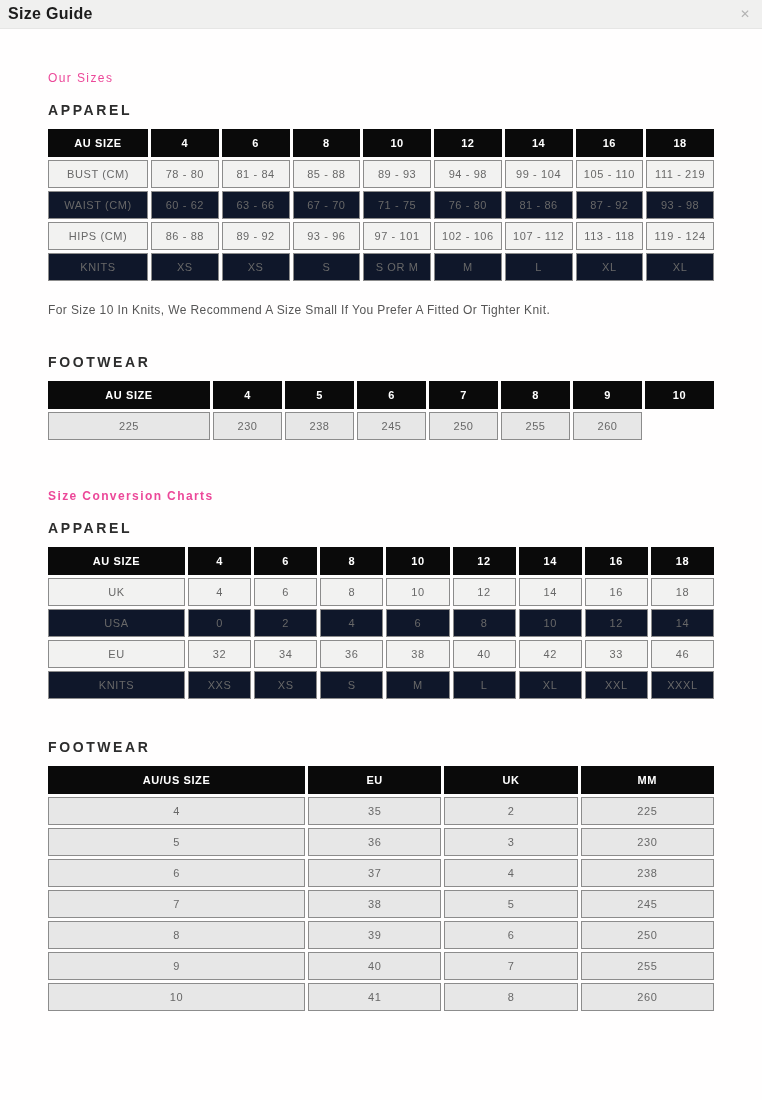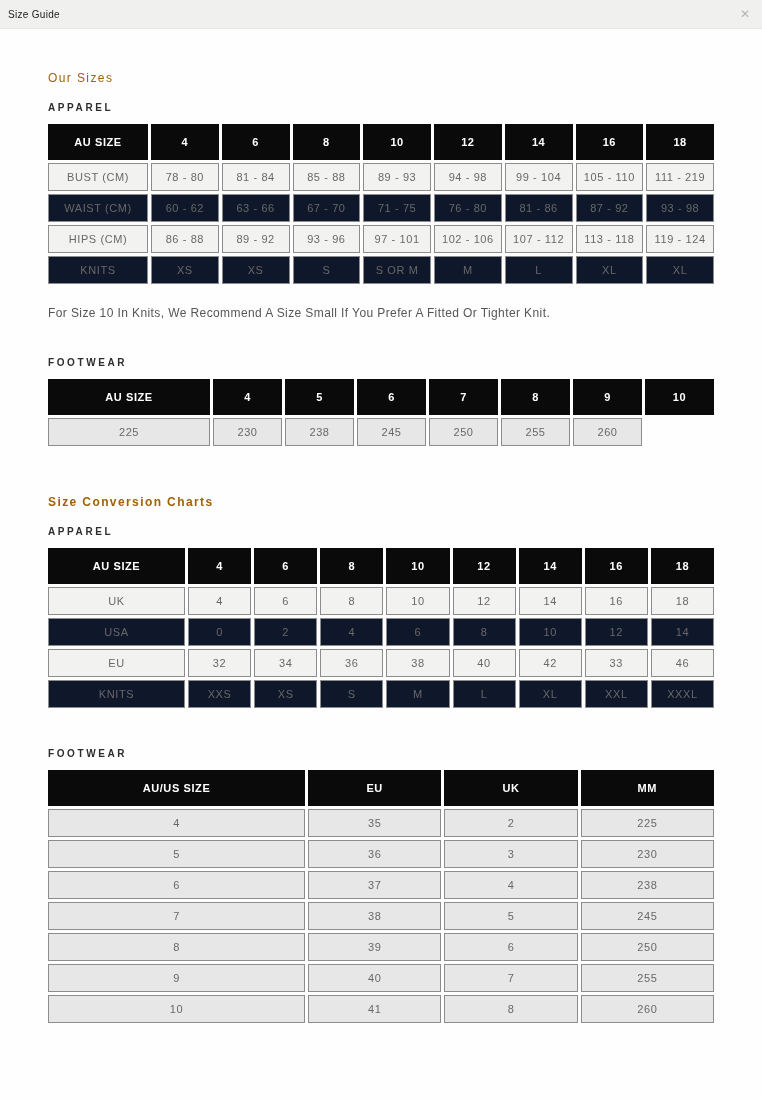--- a/index.html
+++ b/index.html
@@ -12,54 +12,54 @@
   }
   
   .topbar {
     height: 29px;
     background: #f0f0ef;
     border-bottom: 1px solid #e6e6e5;
     display: flex; align-items: center; justify-content: space-between;
     padding: 0 12px 0 8px;
   }
   .topbar .title {
-    font-size: 10px; font-weight: normal; color: #1c1c1c; letter-spacing: .3px;
+    font-size: 16px; font-weight: bold; color: #1c1c1c; letter-spacing: .3px;
   }
   .topbar .close {
     font-size: 12px; color: #b3b3b3; cursor: pointer; line-height: 1;
   }
   
   .content { padding: 0 48px; }
   .h-sub {
     margin: 42px 0 0;
-    font-size: 12px; color: #a16207; letter-spacing: 1.4px;
+    font-size: 12px; color: #ec4899; letter-spacing: 1.4px;
   }
   .h-sub.conv { margin-top: 49px; font-weight: bold; }
   .h-cat {
     margin: 17px 0 11px;
-    font-size: 10px; font-weight: bold; color: #2d2d2d; letter-spacing: 2.6px;
+    font-size: 14px; font-weight: bold; color: #2d2d2d; letter-spacing: 2.6px;
   }
   .h-cat.after-note { margin-top: 37px; }
   .h-cat.fw2 { margin-top: 40px; }
   .note {
     margin: 22px 0 0;
     font-size: 12px; color: #565656; letter-spacing: .4px;
   }
   
   .grid { display: grid; gap: 3px; }
   .t-apparel-sizes   { grid-template-columns: 100px repeat(8, 1fr); }
   .t-footwear-sizes  { grid-template-columns: 162px repeat(7, 1fr); }
   .t-apparel-conv    { grid-template-columns: 137px repeat(8, 1fr); }
   .t-footwear-conv   { grid-template-columns: 257px repeat(3, 1fr); }
   .cell {
     display: flex; align-items: center; justify-content: center;
     font-size: 11px; letter-spacing: .6px; white-space: nowrap;
   }
   .cell.head {
-    background: #0a0a0a; color: #ffffff; font-weight: bold; height: 36px;
+    background: #0a0a0a; color: #ffffff; font-weight: bold; height: 28px;
   }
   .cell.body {
     background: #e7e7e7;
     border: 1px solid #8c8c8c;
     color: #686868;
     height: 28px;
   }
   .striped .r-even { background: #f2f2f1; }
   .striped .r-odd  { background: #0f172a; }
 </style>

